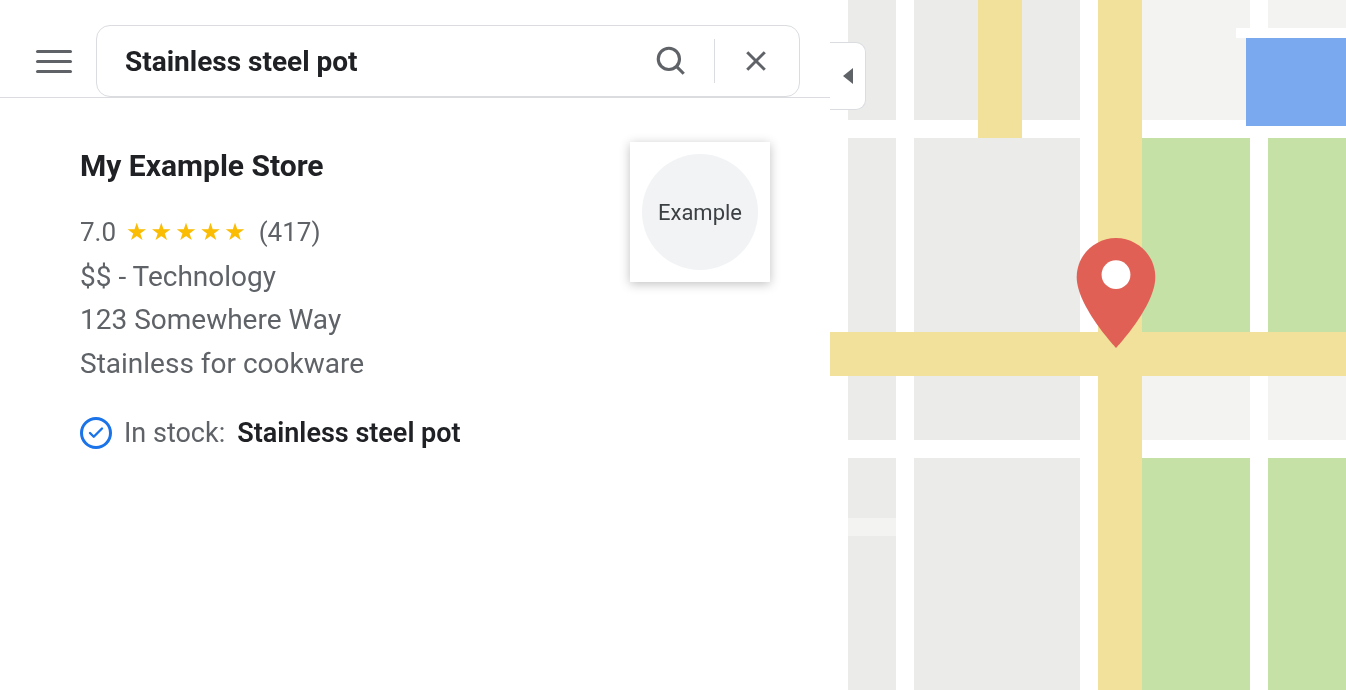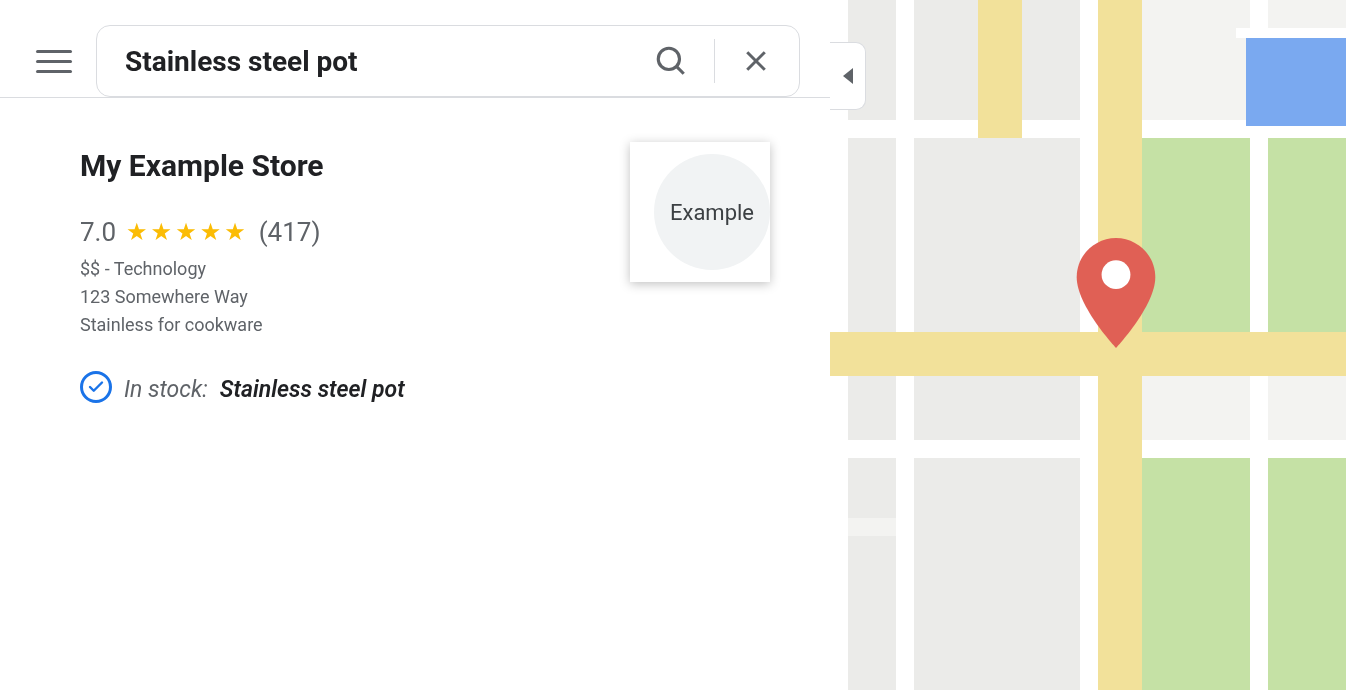--- a/index.html
+++ b/index.html
@@ -38,32 +38,32 @@
       background: #fff;
     }
     .chip .caret { width: 0; height: 0; border-left: 9px solid transparent; border-right: 9px solid transparent; border-top: 10px solid #3c4043; }
     .chip.more { color: #1a73e8; }
     .filters-icon { width: 24px; height: 24px; }
 
     .results { border-top: 1px solid #dadce0; padding: 50px 40px 0 80px; position: relative; }
     .store-name { font-size: 30px; font-weight: 700; color: #202124; margin-bottom: 34px; }
     .rating-row { display: flex; align-items: center; gap: 10px; font-size: 26px; color: #5f6368; margin-bottom: 8px; }
     .stars { color: #fbbc04; font-size: 24px; letter-spacing: 3px; }
-    .detail { font-size: 18px; color: #5f6368; line-height: 1.55; }
-    .instock-row { display: flex; align-items: flex-end; gap: 12px; margin-top: 32px; font-size: 23px; font-style: italic; }
+    .detail { font-size: 28px; color: #5f6368; line-height: 1.55; }
+    .instock-row { display: flex; align-items: flex-start; gap: 12px; margin-top: 32px; font-size: 27px; }
     .check-circle { width: 32px; height: 32px; border: 3px solid #1a73e8; border-radius: 50%; display: flex; align-items: center; justify-content: center; }
     .check-circle svg { width: 18px; height: 18px; }
     .instock-label { color: #5f6368; }
     .instock-item { color: #202124; font-weight: 600; }
 
     .thumb {
       position: absolute; right: 60px; top: 44px;
       width: 140px; height: 140px; background: #fff;
       box-shadow: 0 2px 10px rgba(0,0,0,0.25);
-      display: flex; align-items: center; justify-content: flex-end;
+      display: flex; align-items: center; justify-content: center;
     }
     .thumb-inner {
       width: 116px; height: 116px; background: #f1f3f4; border-radius: 50%;
       display: flex; align-items: center; justify-content: center;
       font-size: 22px; color: #3c4043;
     }
 
     .collapse-handle {
       position: absolute; left: 830px; top: 42px;
       width: 36px; height: 68px; background: #fff;

